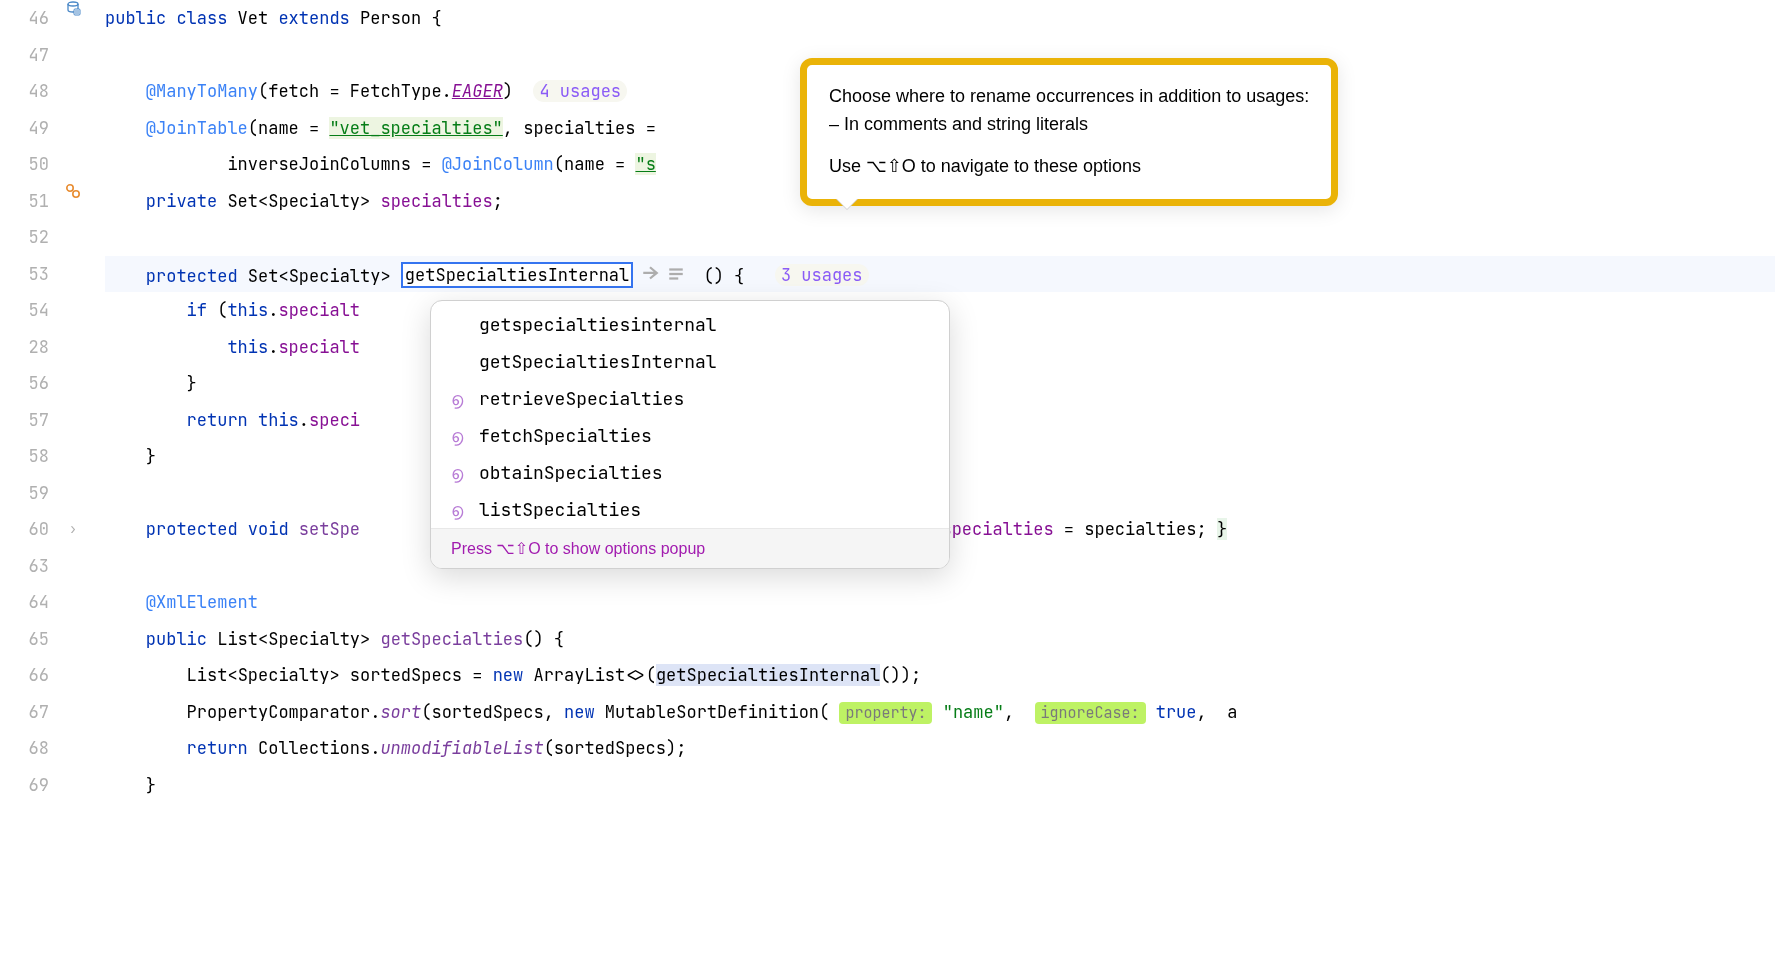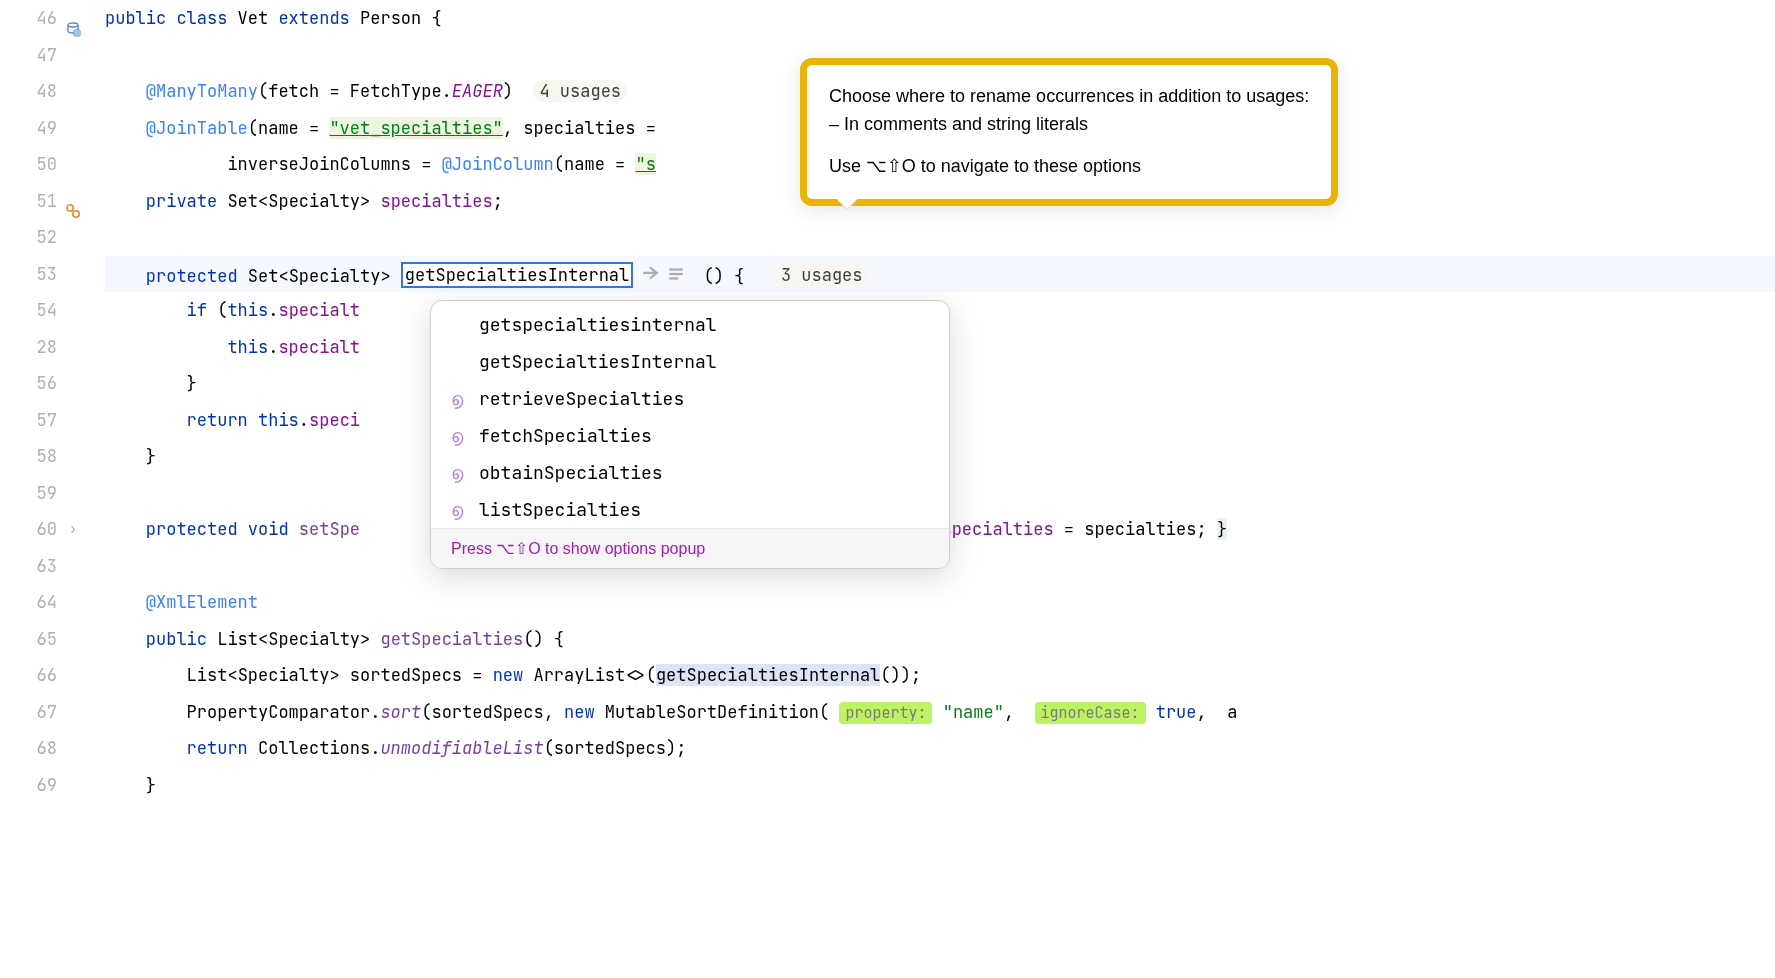--- a/index.html
+++ b/index.html
@@ -22,22 +22,22 @@
   color: #b0b0b0;
   user-select: none;
   background: #ffffff;
   flex-shrink: 0;
 }
 .gutter-line {
   height: 36.5px;
   line-height: 36.5px;
   display: flex;
   justify-content: flex-end;
-  align-items: flex-end;
-  gap: 0;
+  align-items: flex-start;
+  gap: 8px;
 }
 .gutter-num { margin-right: 4px; }
 .icon-cell { width: 24px; display: flex; align-items: center; justify-content: center; }
 .code-area {
   flex: 1;
   position: relative;
   padding-left: 10px;
 }
 .code-line {
   height: 36.5px;
@@ -48,23 +48,23 @@
 .code-line.highlighted {
   background: #f5f8fe;
 }
 .kw { color: #0033b3; }
 .ann { color: #3b82f6; }
 .str { color: #067d17; }
 .str-hl { color: #067d17; background: #edf5e1; text-decoration: underline; }
 .method { color: #7a3e9d; }
 .method-static { color: #7a3e9d; font-style: italic; }
 .field { color: #871094; }
-.const { color: #871094; font-style: italic; }
+.const { color: #871094; font-style: italic; text-decoration: underline; }
 .usage-tag {
-  color: #404040;
+  color: #8b5cf6;
   font-style: normal;
   background: #f7f7f0;
   padding: 0 6px;
   border-radius: 11px;
   text-align: right;
 }
 .rename-box {
   background: #ffffff;
   border: 2px solid #3574f0;
   padding: 0 2px;

